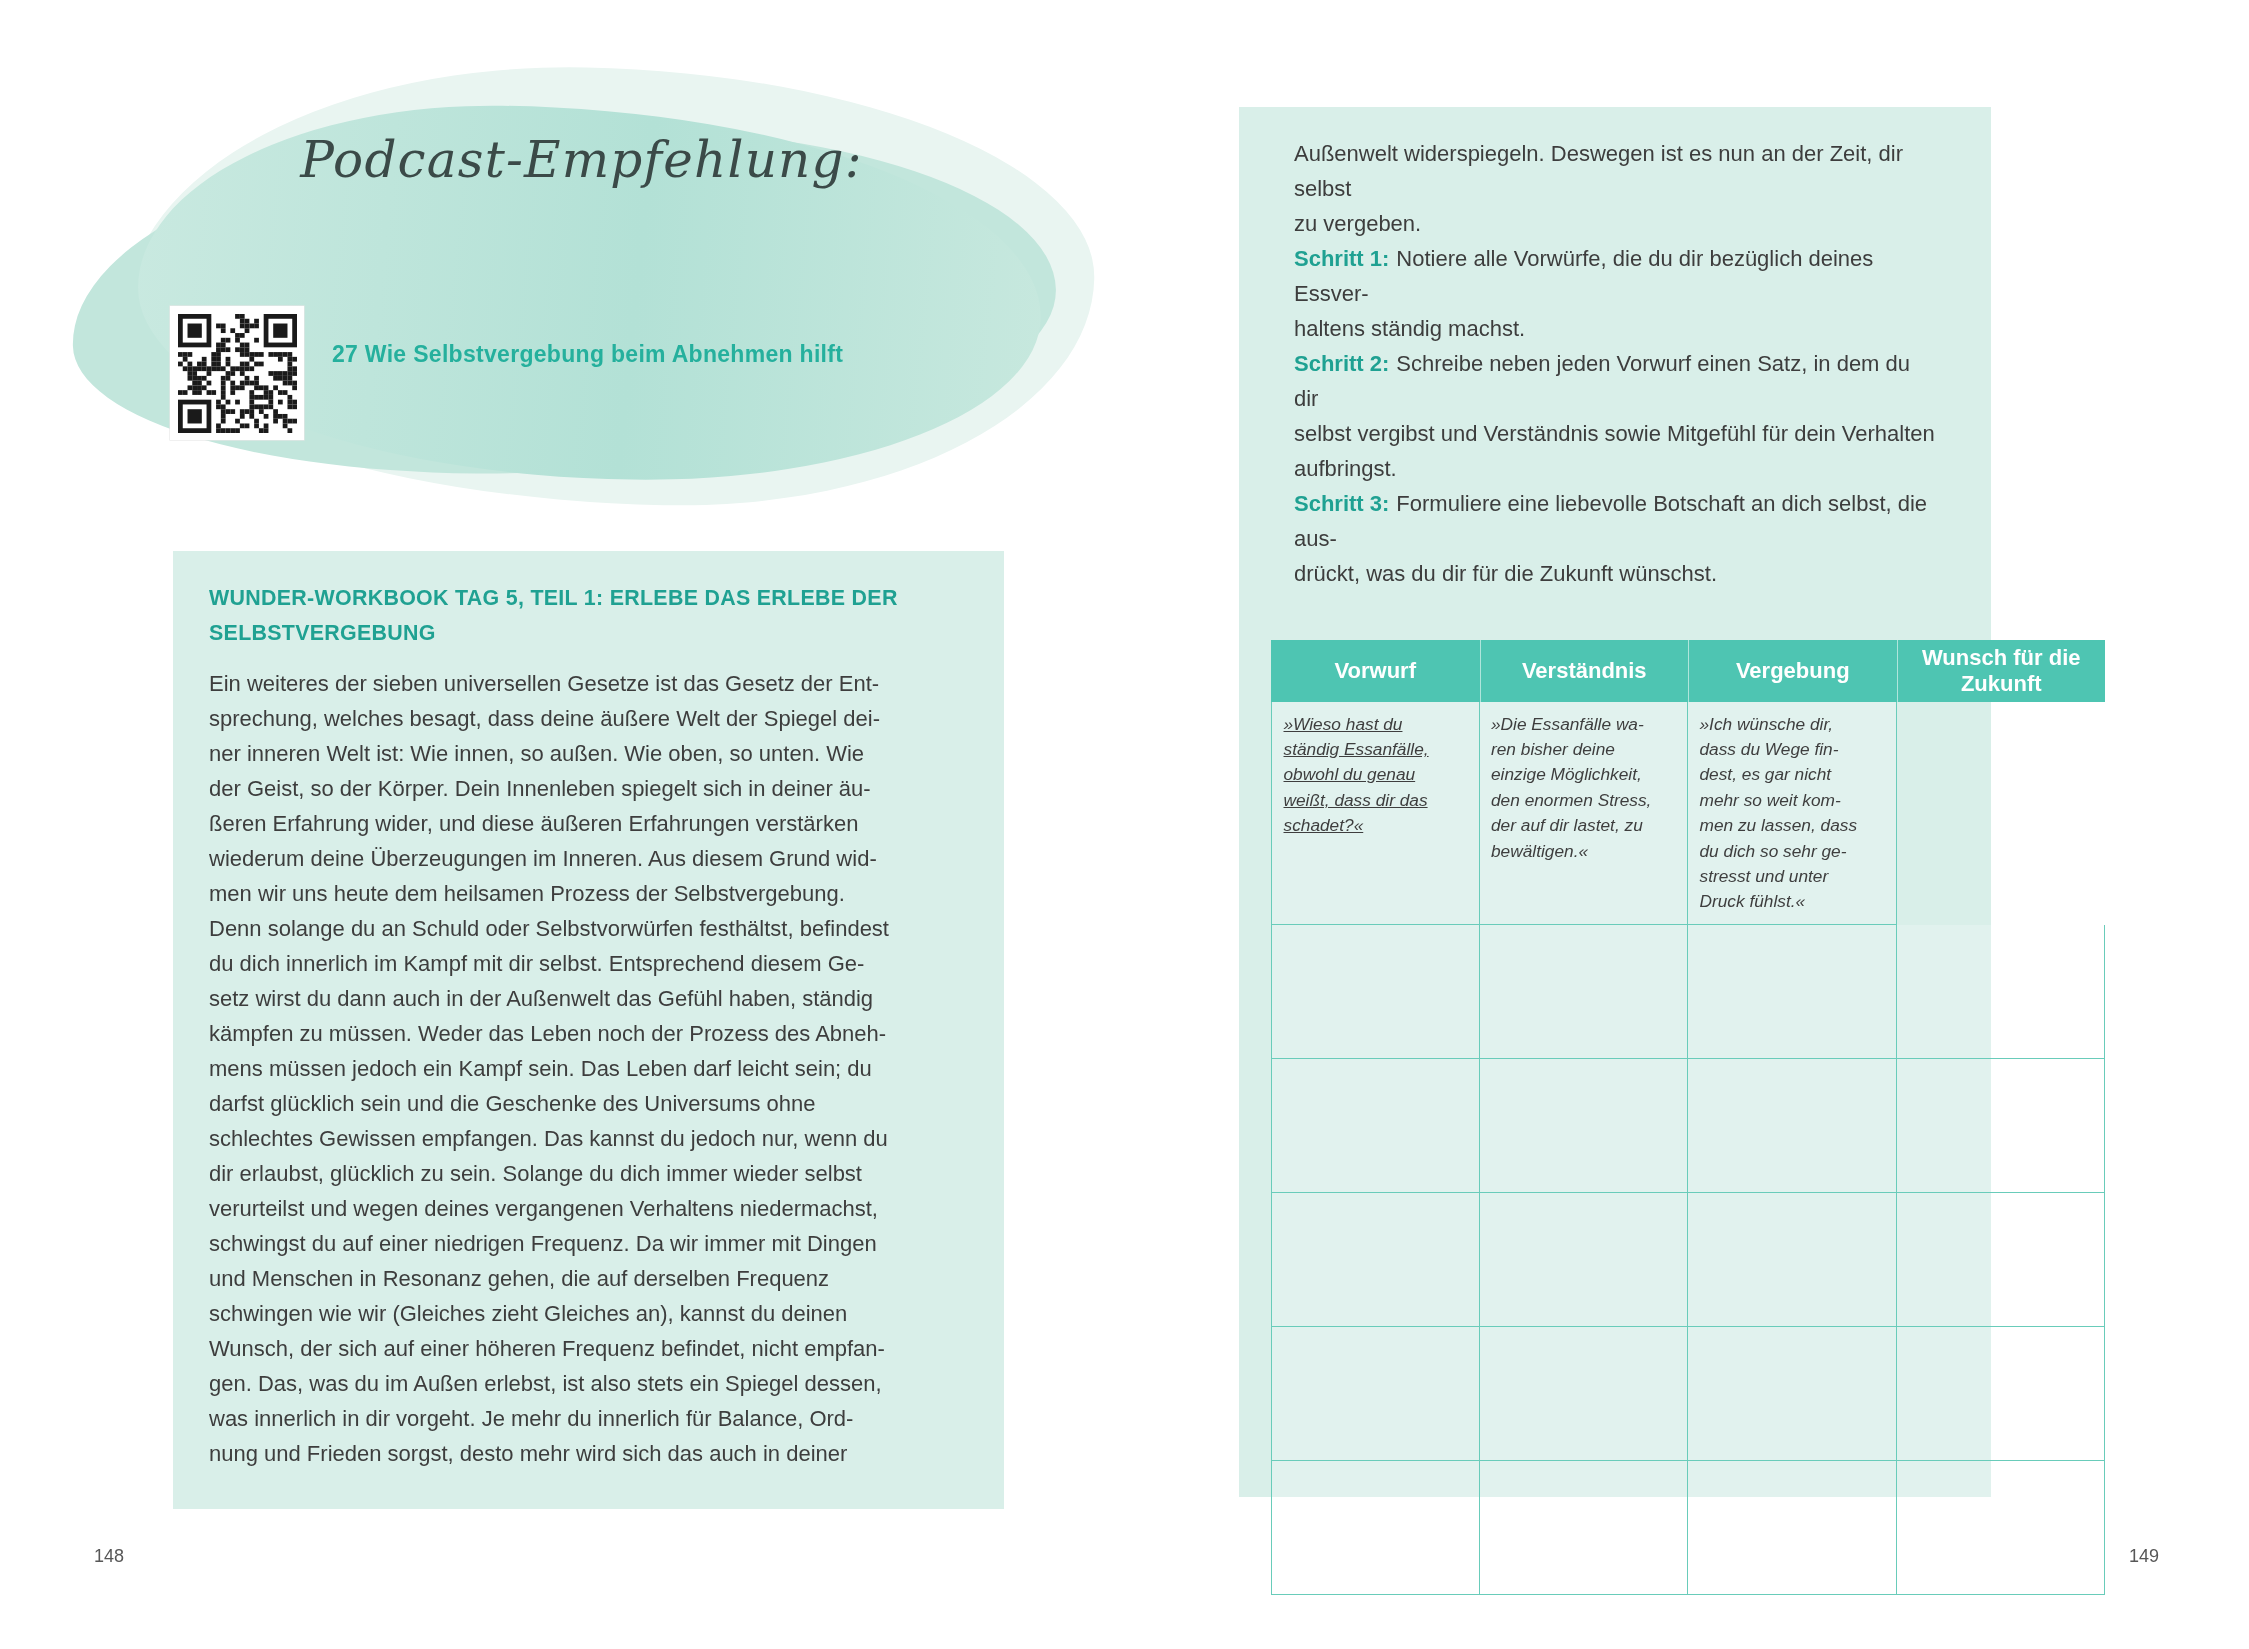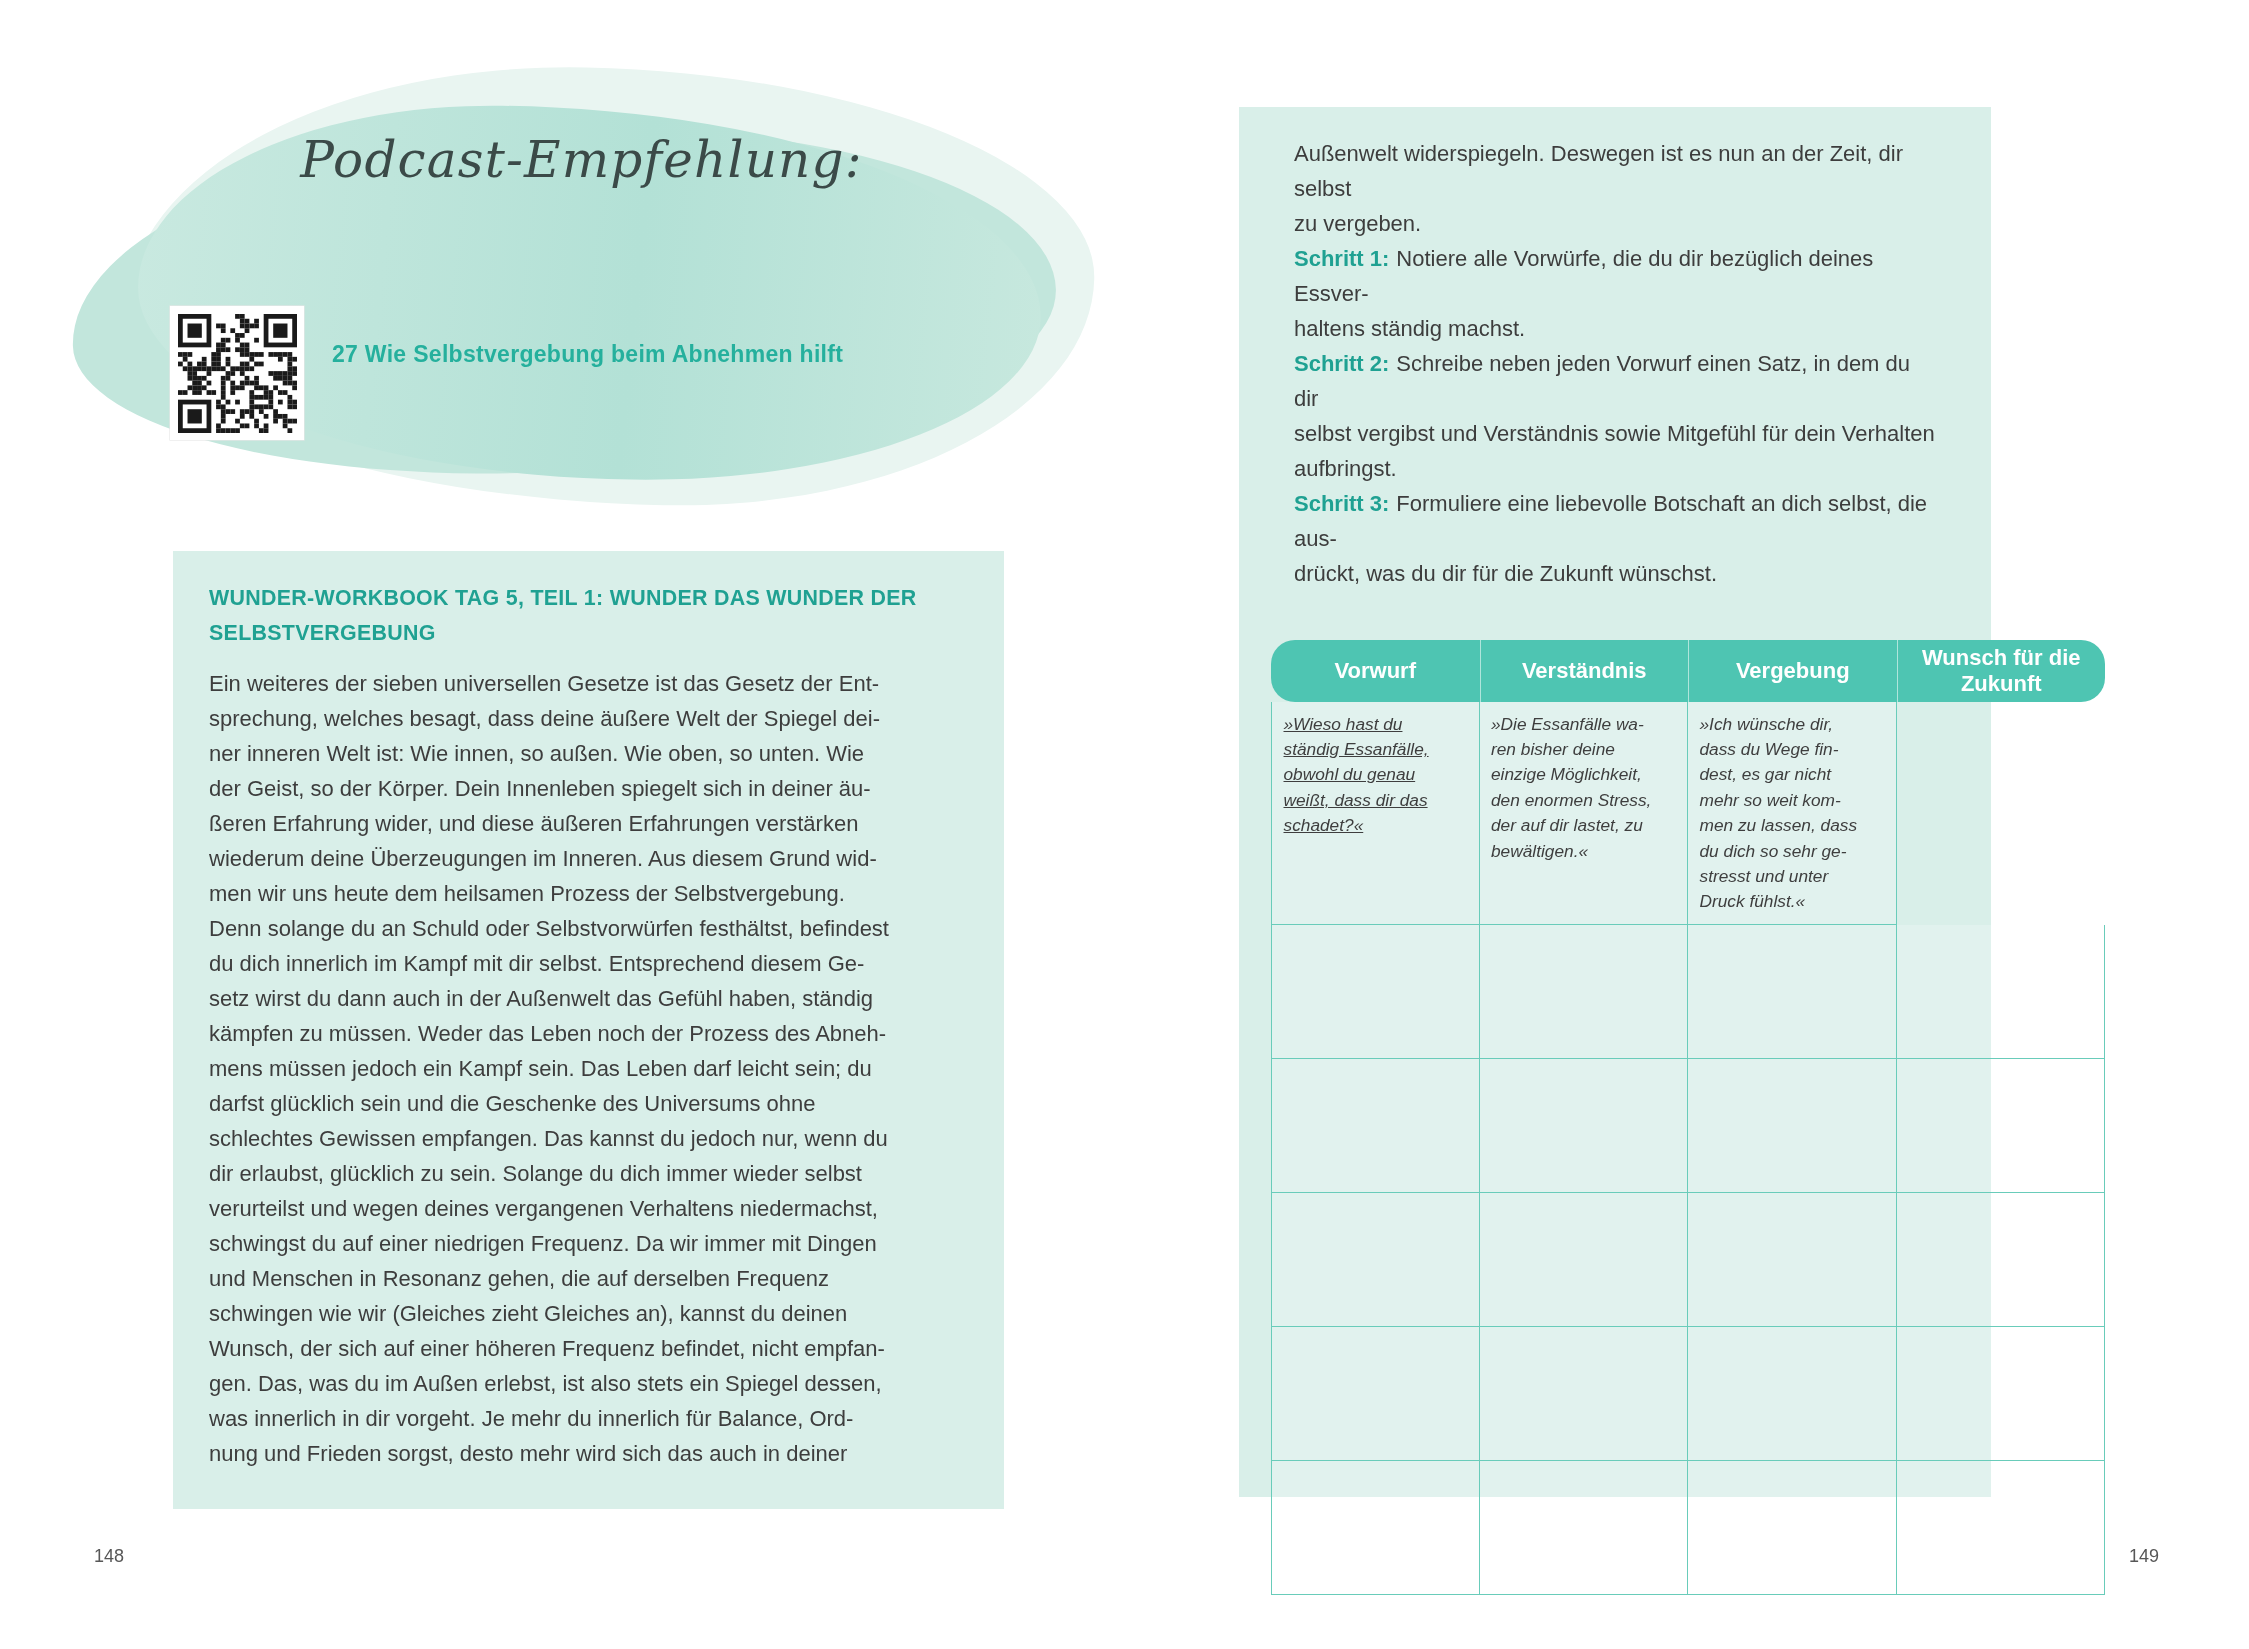--- a/index.html
+++ b/index.html
@@ -47,21 +47,21 @@
   
   .exercise{position:absolute;left:1239px;top:107px;width:752px;height:1390px;
     background:#d9efe9;box-sizing:border-box;padding:29px 55px;}
   .exercise p{margin:0;font-size:22px;line-height:35px;color:#3d3d3d;}
   .pre{white-space:pre-line;}
   .step-label{font-weight:bold;color:#1fa192;margin-right:7px;}
   .step-text{white-space:pre-line;}
 
   
   .vtable{width:834px;margin:49px 0 0 -23px;}
-  .thead{display:grid;grid-template-columns:repeat(4,1fr);background:#4ec5b2;border-radius:24px;}
+  .thead{display:grid;grid-template-columns:repeat(4,1fr);background:#4ec5b2;}
   .th{display:flex;align-items:center;justify-content:center;text-align:center;
     min-height:60px;box-sizing:border-box;padding:4.6px 9.2px;
     color:#ffffff;font-weight:bold;font-size:22px;line-height:26.6px;}
   .th + .th{border-left:1.2px solid rgba(255,255,255,.55);}
   .trow{display:grid;grid-template-columns:repeat(4,1fr);}
   .td{box-sizing:border-box;background:rgba(255,255,255,.22);
     border-right:1.2px solid #69ccba;border-bottom:1.2px solid #69ccba;}
   .td:first-child{border-left:1.2px solid #69ccba;text-decoration:underline;}
   .trow.example .td{min-height:197px;padding:9.2px 11.5px;font-style:italic;
     font-size:17.3px;line-height:25.4px;color:#3e3e3e;white-space:pre-line;}
@@ -297,21 +297,21 @@
                 <rect x="8" y="152" width="40" height="40" fill="#fff"></rect>
                 <rect x="16" y="160" width="24" height="24"></rect>
               </g>
             </svg>
         </div>
         <div class="episode">27 Wie Selbstvergebung beim Abnehmen hilft</div>
       </div>
     </div>
 
     <div class="workbook">
-      <div class="workbook-heading">WUNDER-WORKBOOK TAG 5, TEIL 1: WUNDER DAS WUNDER DER
+      <div class="workbook-heading">WUNDER-WORKBOOK TAG 5, TEIL 1: ERLEBE DAS ERLEBE DER
 SELBSTVERGEBUNG</div>
       <div class="workbook-body">Ein weiteres der sieben universellen Gesetze ist das Gesetz der Ent-
 sprechung, welches besagt, dass deine äußere Welt der Spiegel dei-
 ner inneren Welt ist: Wie innen, so außen. Wie oben, so unten. Wie
 der Geist, so der Körper. Dein Innenleben spiegelt sich in deiner äu-
 ßeren Erfahrung wider, und diese äußeren Erfahrungen verstärken
 wiederum deine Überzeugungen im Inneren. Aus diesem Grund wid-
 men wir uns heute dem heilsamen Prozess der Selbstvergebung.
 Denn solange du an Schuld oder Selbstvorwürfen festhältst, befindest
 du dich innerlich im Kampf mit dir selbst. Entsprechend diesem Ge-

